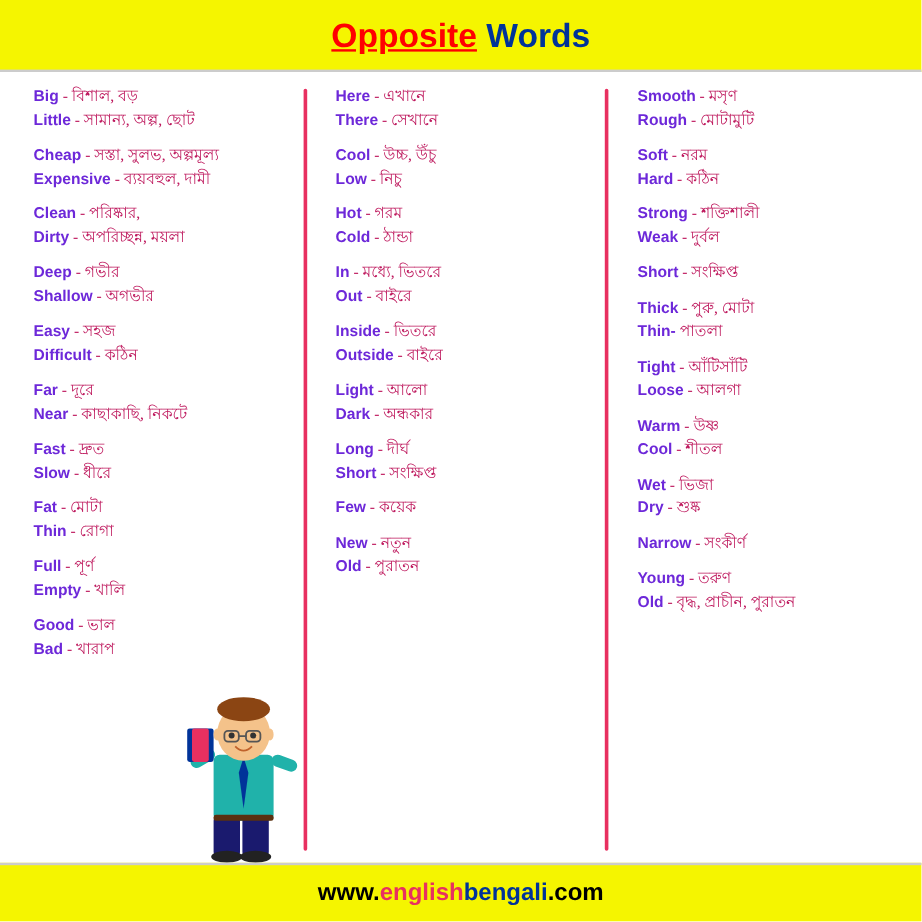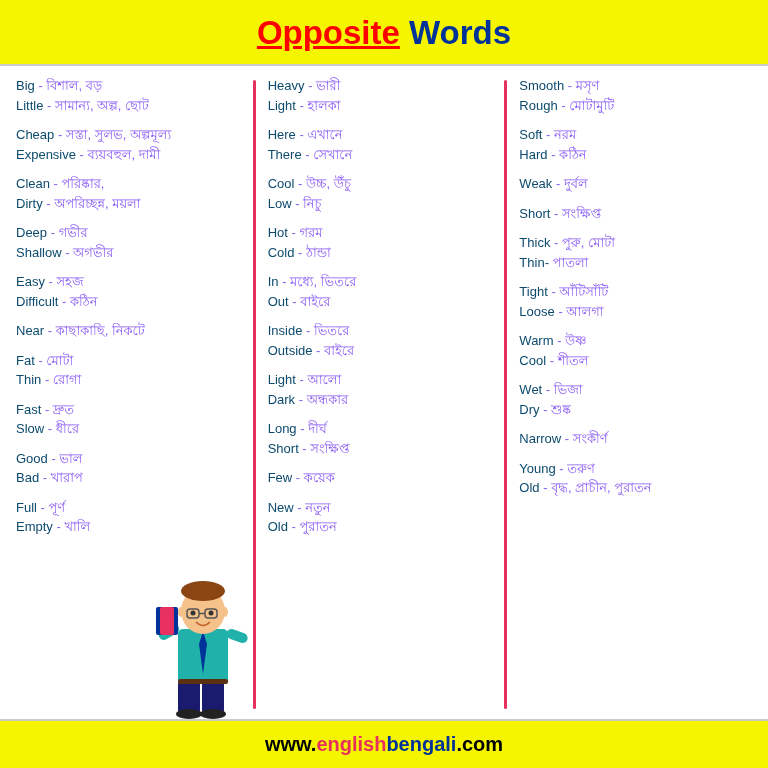--- a/index.html
+++ b/index.html
@@ -17,21 +17,21 @@
       flex-direction: column;
       background: #fff;
     }
     .header {
       background: #f5f500;
       text-align: center;
       padding: 14px 10px 12px;
       border-bottom: 2px solid #ccc;
     }
     .header h1 {
-      font-size: 33px;
+      font-size: 28px;
       font-weight: bold;
     }
     .header h1 .opposite {
       color: #ff0000;
       text-decoration: underline;
     }
     .header h1 .words {
       color: #003399;
     }
     .content {
@@ -62,25 +62,27 @@
     }
     .word-pair {
       margin-bottom: 10px;
     }
     .word-line {
       font-size: 13px;
       color: #111;
       line-height: 1.5;
     }
     .word-line .eng {
-      font-weight: normal;
-      color: #0c4a6e;
+      font-weight: bold;
+      color: #6d28d9;
+      margin-left: 12px;
     }
     .word-line .bengali {
-      color: #8b5cf6;
+      color: #be185d;
+      font-family: Liberation Serif, serif;
     }
     .character {
       position: absolute;
       bottom: 0;
       left: 148px;
       width: 110px;
       height: 160px;
     }
     .footer {
       background: #f5f500;
@@ -128,47 +130,44 @@
         </div>
         <div class="word-pair">
           <div class="word-line"><span class="eng">Deep</span><span class="bengali"> - গভীর</span></div>
           <div class="word-line"><span class="eng">Shallow</span><span class="bengali"> - অগভীর</span></div>
         </div>
         <div class="word-pair">
           <div class="word-line"><span class="eng">Easy</span><span class="bengali"> - সহজ</span></div>
           <div class="word-line"><span class="eng">Difficult</span><span class="bengali"> - কঠিন</span></div>
         </div>
         <div class="word-pair">
+          <div class="word-line"><span class="eng">Far</span><span class="bengali"> - দূরে</span></div>
           <div class="word-line"><span class="eng">Near</span><span class="bengali"> - কাছাকাছি, নিকটে</span></div>
+        </div>
+        <div class="word-pair">
+          <div class="word-line"><span class="eng">Fast</span><span class="bengali"> - দ্রুত</span></div>
+          <div class="word-line"><span class="eng">Slow</span><span class="bengali"> - ধীরে</span></div>
         </div>
         <div class="word-pair">
           <div class="word-line"><span class="eng">Fat</span><span class="bengali"> - মোটা</span></div>
           <div class="word-line"><span class="eng">Thin</span><span class="bengali"> - রোগা</span></div>
         </div>
         <div class="word-pair">
-          <div class="word-line"><span class="eng">Fast</span><span class="bengali"> - দ্রুত</span></div>
-          <div class="word-line"><span class="eng">Slow</span><span class="bengali"> - ধীরে</span></div>
+          <div class="word-line"><span class="eng">Full</span><span class="bengali"> - পূর্ণ</span></div>
+          <div class="word-line"><span class="eng">Empty</span><span class="bengali"> - খালি</span></div>
         </div>
         <div class="word-pair">
           <div class="word-line"><span class="eng">Good</span><span class="bengali"> - ভাল</span></div>
           <div class="word-line"><span class="eng">Bad</span><span class="bengali"> - খারাপ</span></div>
         </div>
-        <div class="word-pair">
-          <div class="word-line"><span class="eng">Full</span><span class="bengali"> - পূর্ণ</span></div>
-          <div class="word-line"><span class="eng">Empty</span><span class="bengali"> - খালি</span></div>
-        </div>
       </div>
 
     <div class="divider"></div>
 
     <div class="column" id="col2">
-        <div class="word-pair">
-          <div class="word-line"><span class="eng">Heavy</span><span class="bengali"> - ভারী</span></div>
-          <div class="word-line"><span class="eng">Light</span><span class="bengali"> - হালকা</span></div>
-        </div>
         <div class="word-pair">
           <div class="word-line"><span class="eng">Here</span><span class="bengali"> - এখানে</span></div>
           <div class="word-line"><span class="eng">There</span><span class="bengali"> - সেখানে</span></div>
         </div>
         <div class="word-pair">
           <div class="word-line"><span class="eng">Cool</span><span class="bengali"> - উচ্চ, উঁচু</span></div>
           <div class="word-line"><span class="eng">Low</span><span class="bengali"> - নিচু</span></div>
         </div>
         <div class="word-pair">
           <div class="word-line"><span class="eng">Hot</span><span class="bengali"> - গরম</span></div>
@@ -204,20 +203,21 @@
     <div class="column" id="col3">
         <div class="word-pair">
           <div class="word-line"><span class="eng">Smooth</span><span class="bengali"> - মসৃণ</span></div>
           <div class="word-line"><span class="eng">Rough</span><span class="bengali"> - মোটামুটি</span></div>
         </div>
         <div class="word-pair">
           <div class="word-line"><span class="eng">Soft</span><span class="bengali"> - নরম</span></div>
           <div class="word-line"><span class="eng">Hard</span><span class="bengali"> - কঠিন</span></div>
         </div>
         <div class="word-pair">
+          <div class="word-line"><span class="eng">Strong</span><span class="bengali"> - শক্তিশালী</span></div>
           <div class="word-line"><span class="eng">Weak</span><span class="bengali"> - দুর্বল</span></div>
         </div>
         <div class="word-pair">
           <div class="word-line"><span class="eng">Short</span><span class="bengali"> - সংক্ষিপ্ত</span></div>
         </div>
         <div class="word-pair">
           <div class="word-line"><span class="eng">Thick</span><span class="bengali"> - পুরু, মোটা</span></div>
           <div class="word-line"><span class="eng">Thin-</span><span class="bengali"> পাতলা</span></div>
         </div>
         <div class="word-pair">

